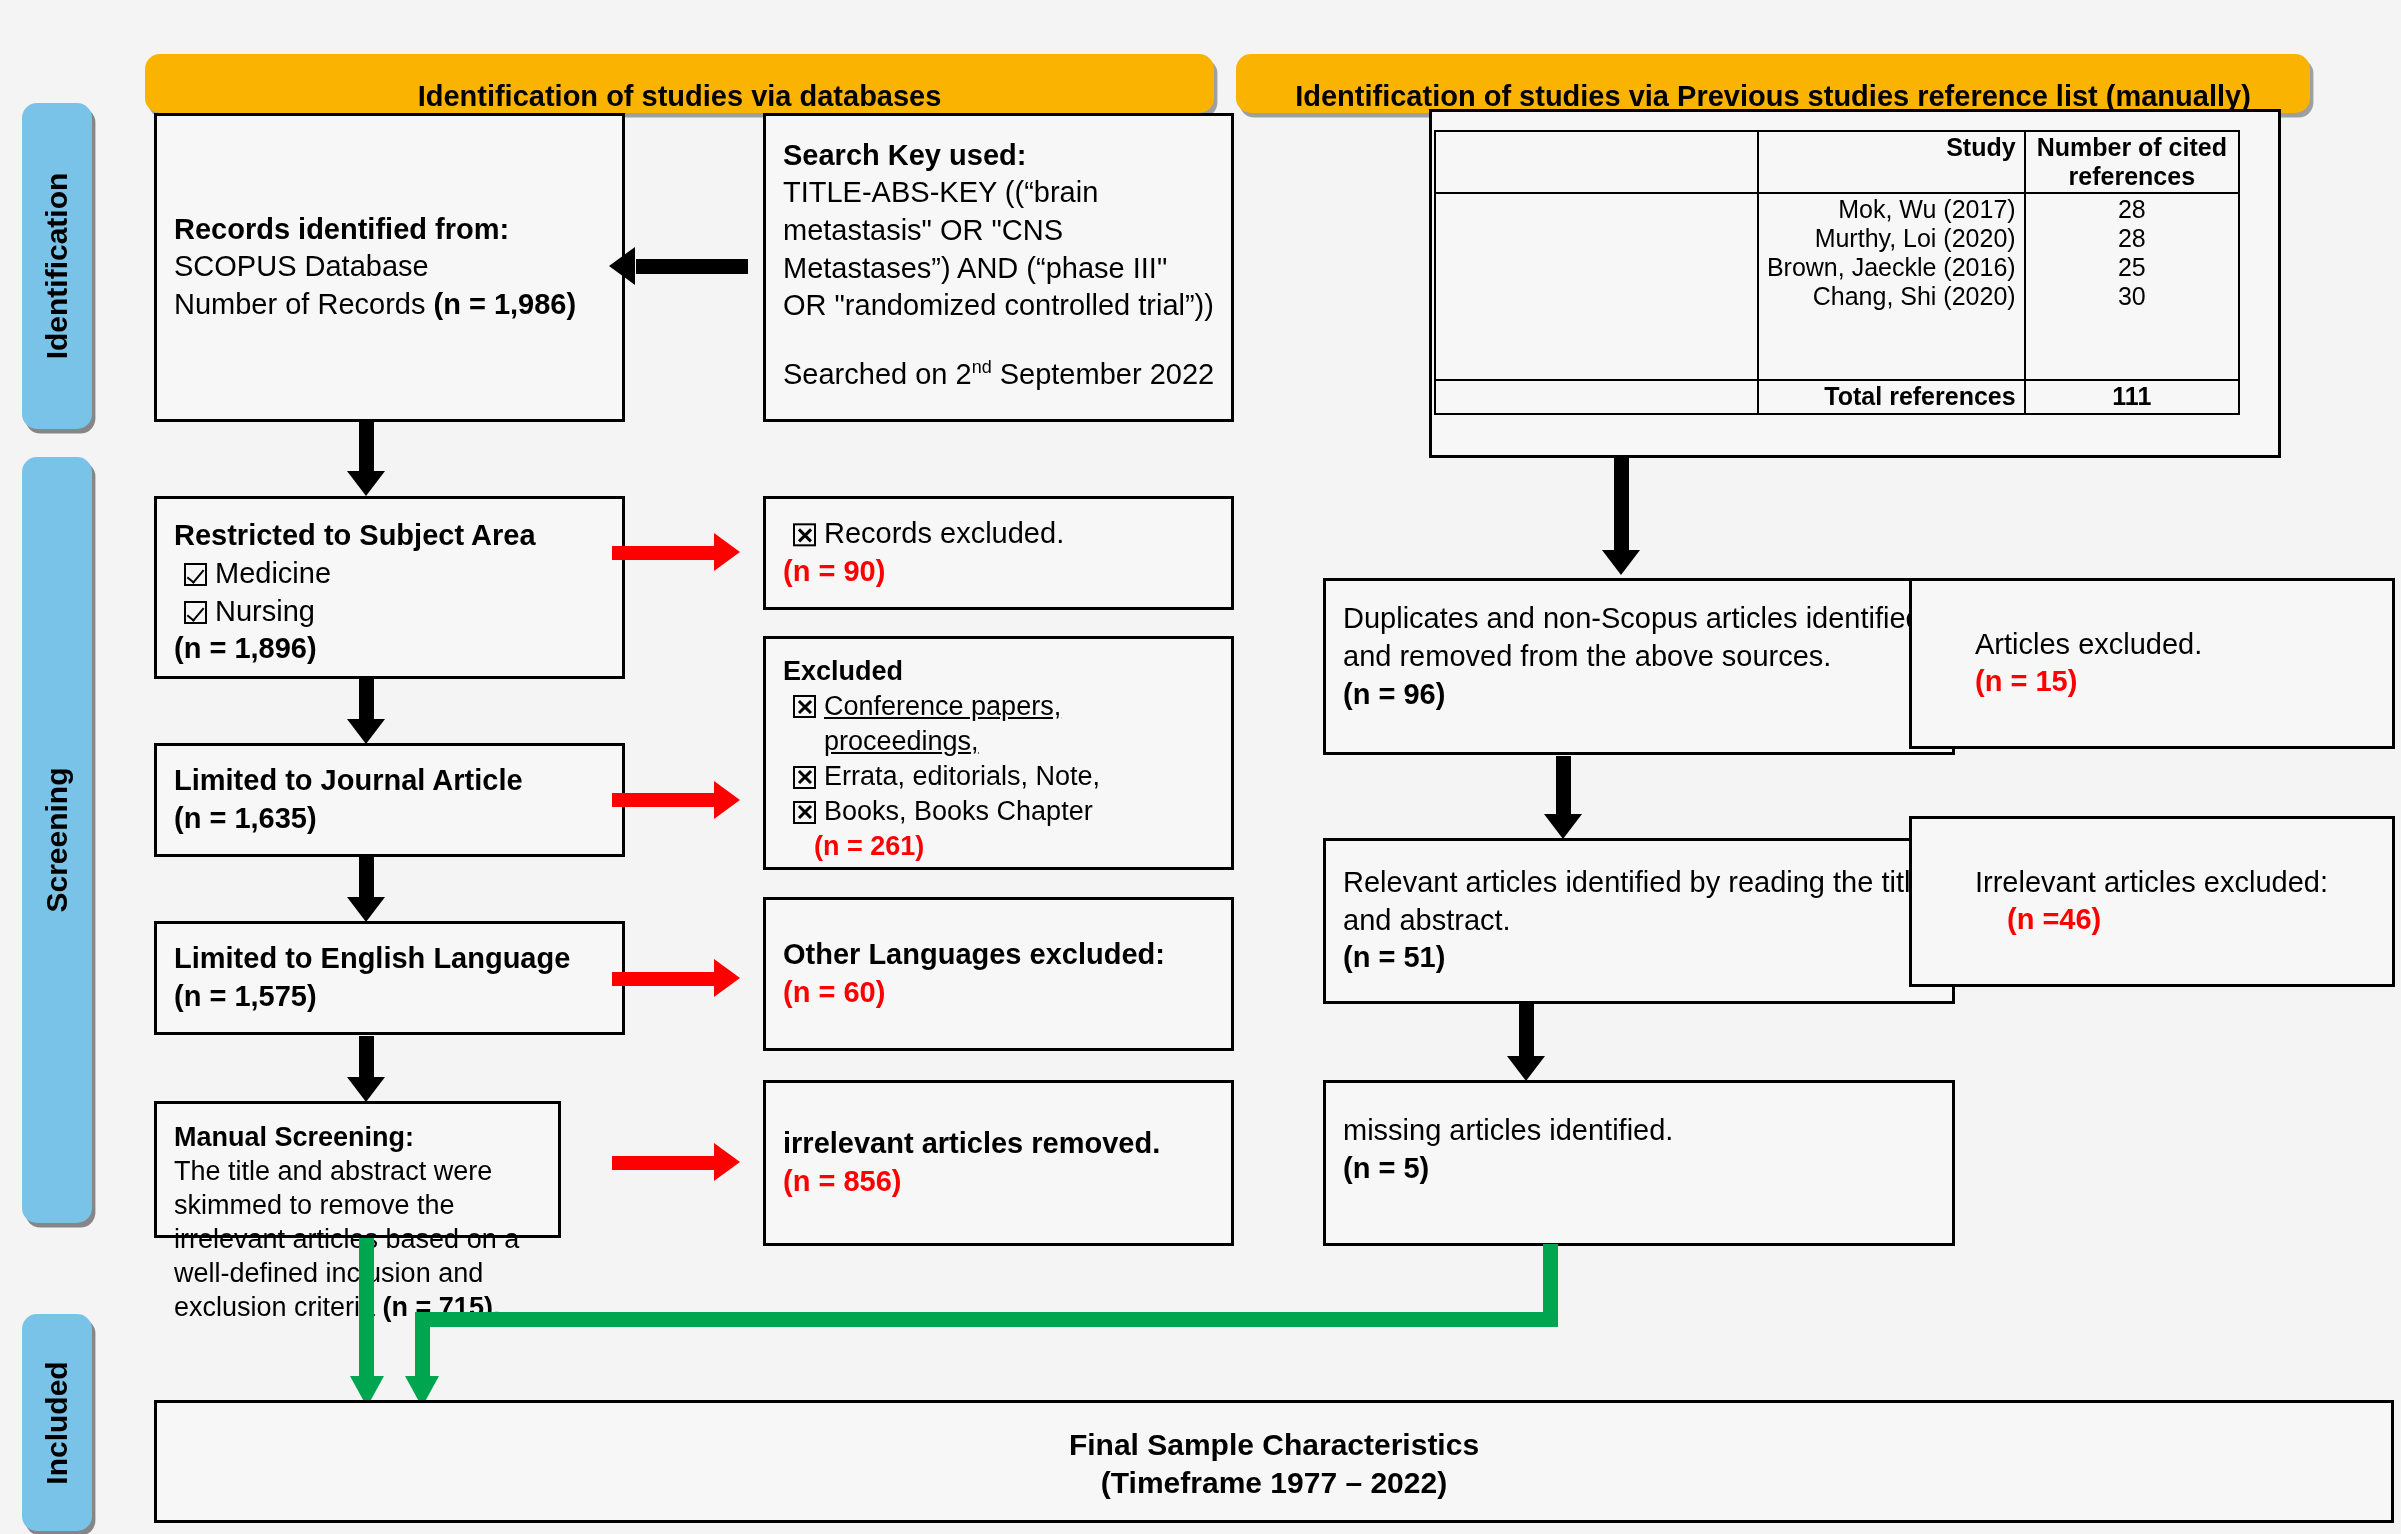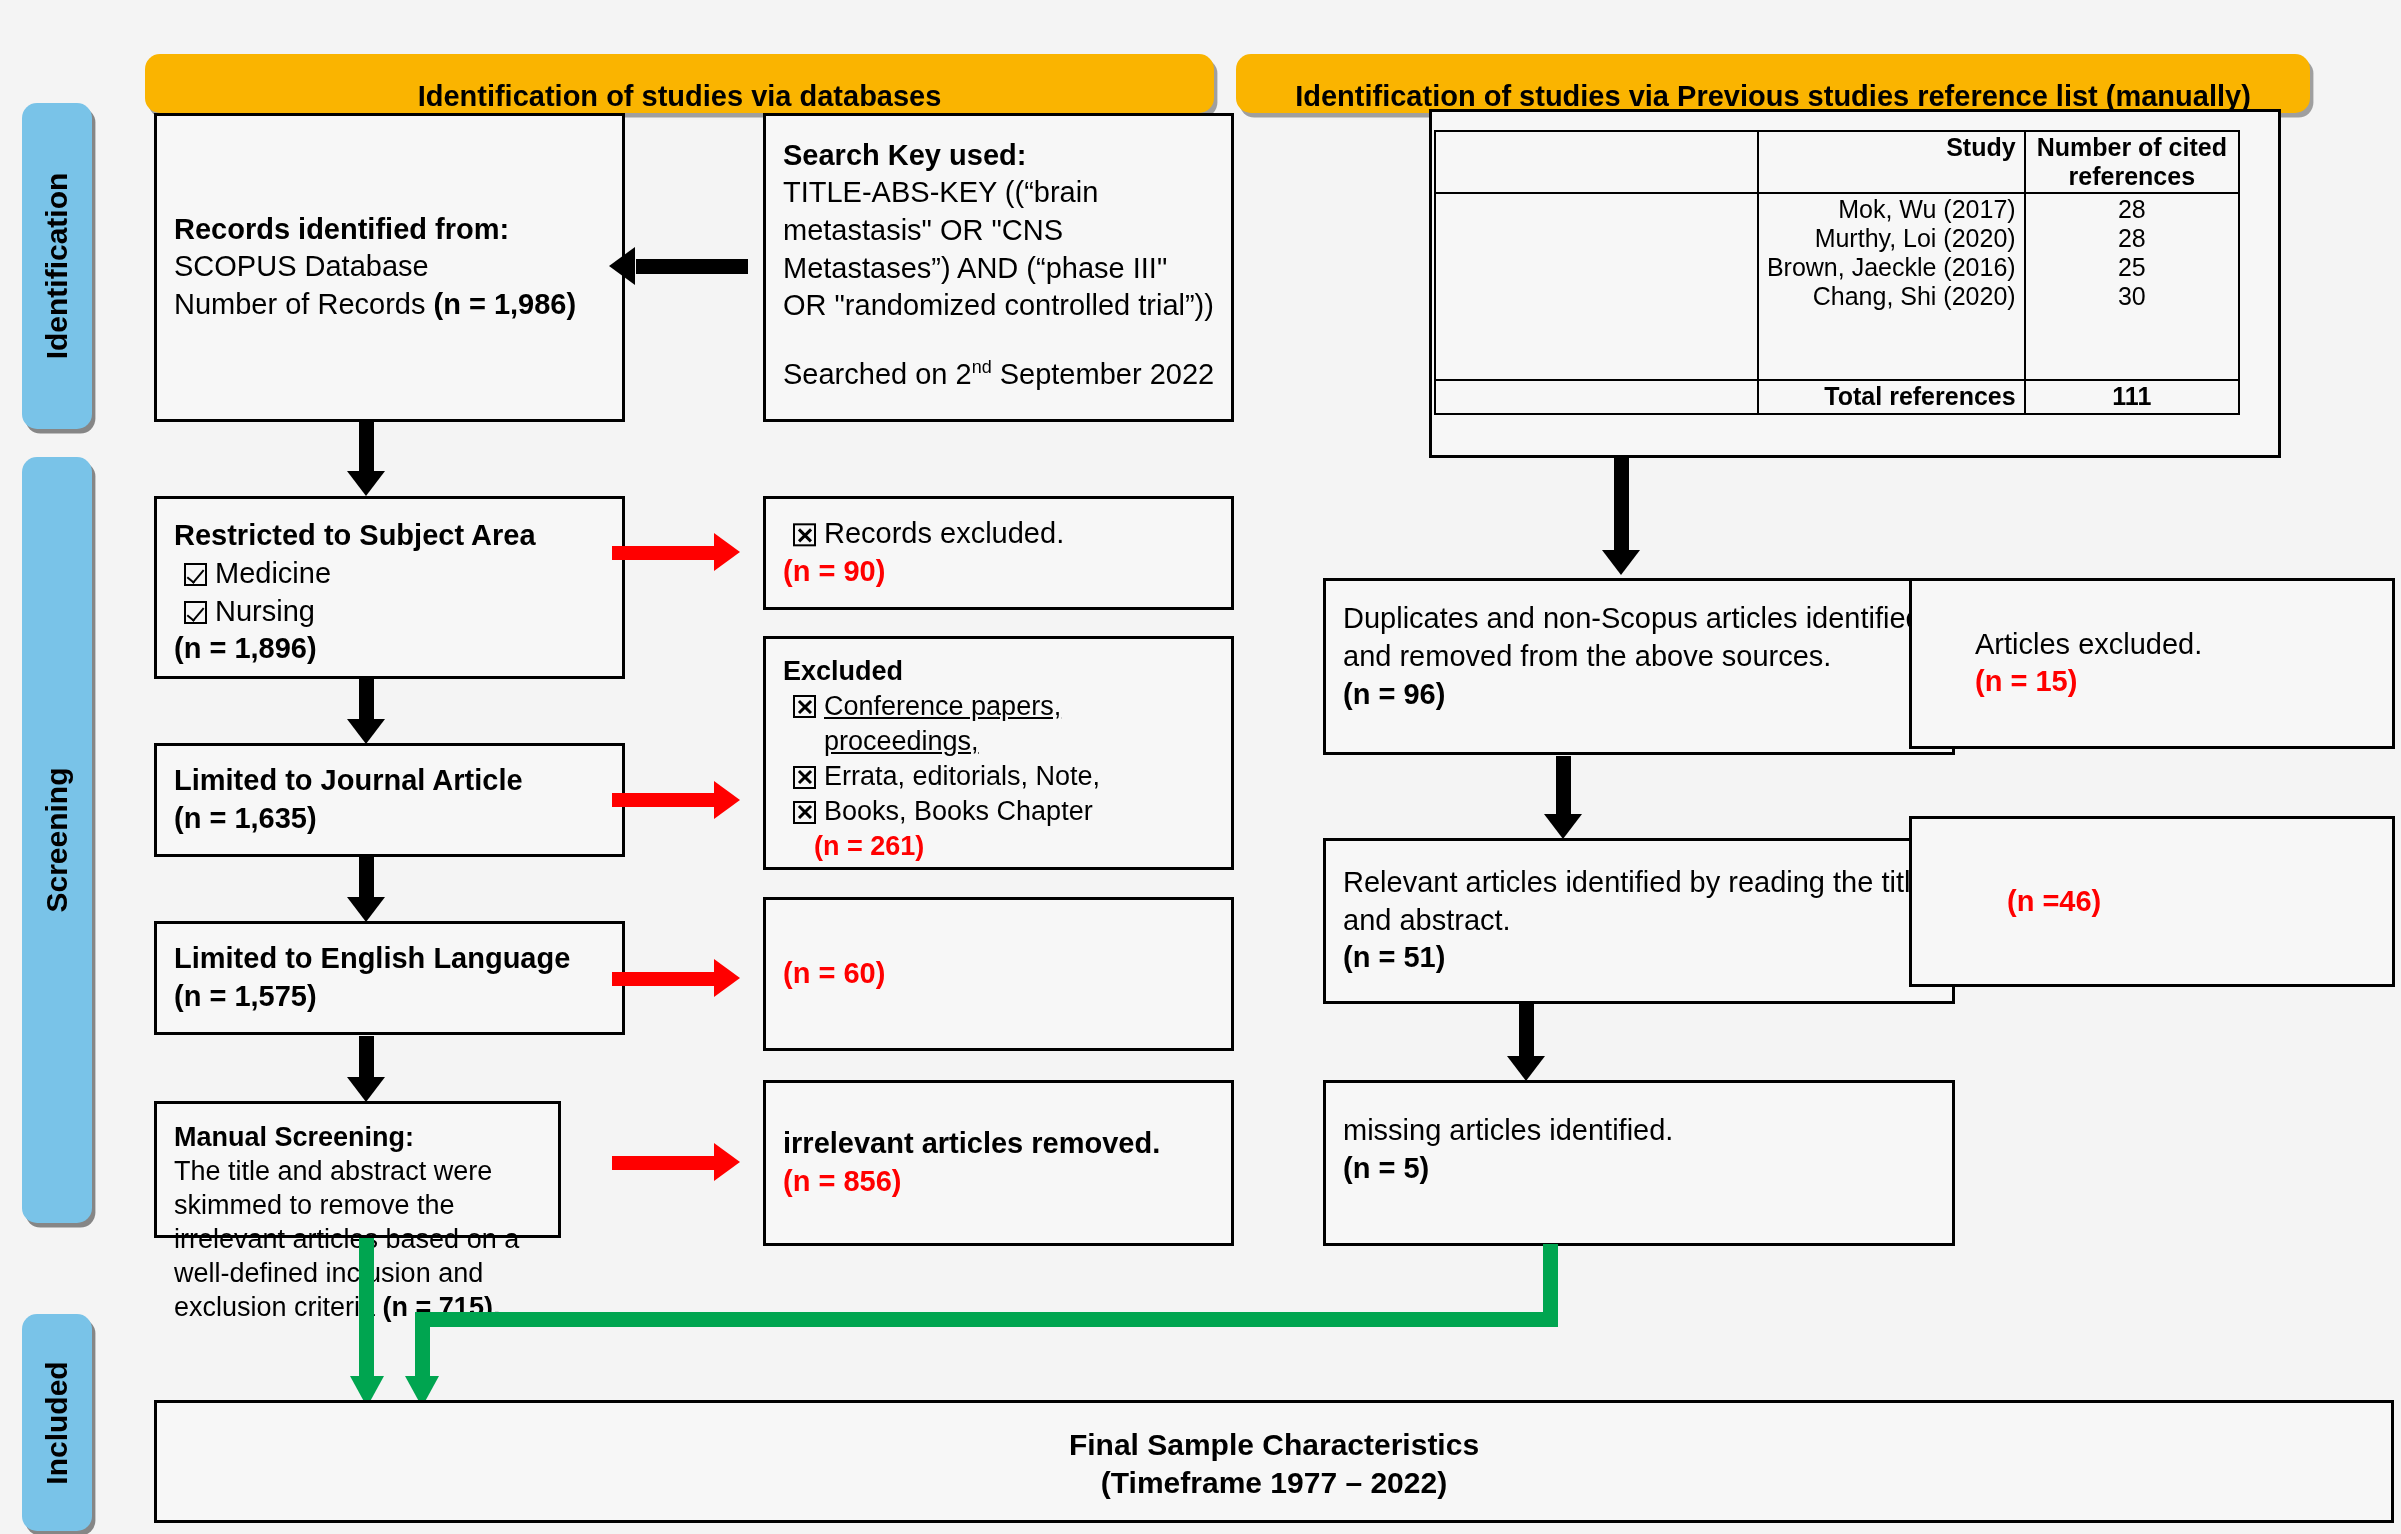--- a/index.html
+++ b/index.html
@@ -252,20 +252,21 @@
       <div class="b">Limited to English Language</div>
       <div class="b">(n = 1,575)</div>
     </div>
   </div>
 
   <div class="rline" style="left:612px;top:972px;width:103px;height:13.7px;"></div>
   <div class="arrow-right-red" style="left:714px;top:959px;"></div>
 
   <div class="box" style="left:746px;top:897px;width:471px;height:154px;">
     <div class="inner">
+      <div class="b">Other Languages excluded:</div>
       <div class="red">(n = 60)</div>
     </div>
   </div>
 
   <div class="vline" style="left:359px;top:1036px;width:15px;height:45px;"></div>
   <div class="arrow-down" style="left:347px;top:1077px;"></div>
 
   <div class="box" style="left:137px;top:1101px;width:407px;height:137px;">
     <div class="inner" style="top:16px;transform:none;font-size:27px;line-height:1.26;">
       <div class="b">Manual Screening:</div>
@@ -347,20 +348,21 @@
       <div>Relevant articles identified by reading the title and abstract.</div>
       <div class="b">(n = 51)</div>
     </div>
   </div>
 
   <div class="rline" style="left:1939px;top:909px;width:91px;height:13.7px;"></div>
   <div class="arrow-right-red" style="left:2030px;top:896px;"></div>
 
   <div class="box" style="left:1892px;top:816px;width:486px;height:171px;">
     <div class="inner" style="left:63px;">
+      <div>Irrelevant articles excluded:</div>
       <div class="red" style="padding-left:32px;">(n =46)</div>
     </div>
   </div>
 
   <div class="vline" style="left:1519px;top:1004px;width:15px;height:63px;"></div>
   <div class="arrow-down" style="left:1507px;top:1056px;"></div>
 
   <div class="box" style="left:1306px;top:1080px;width:632px;height:166px;">
     <div class="inner" style="top:29px;transform:none;">
       <div>missing articles identified.</div>

